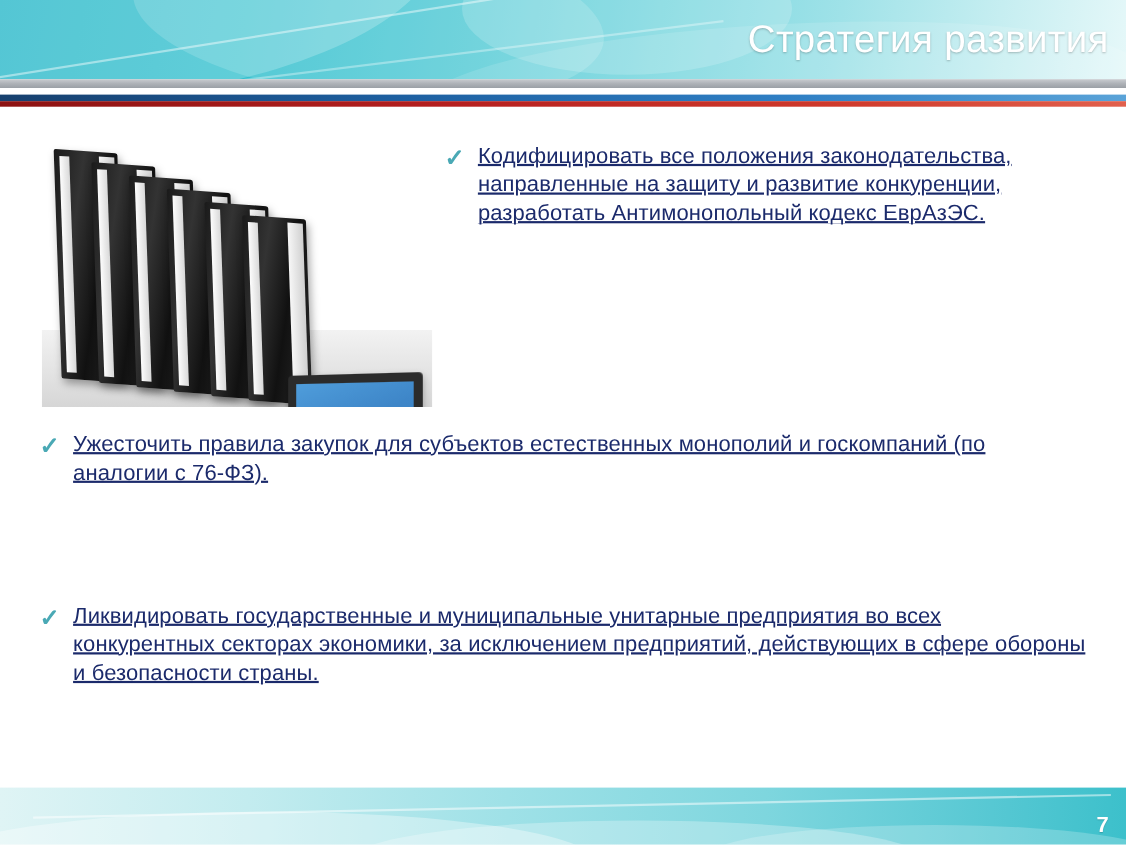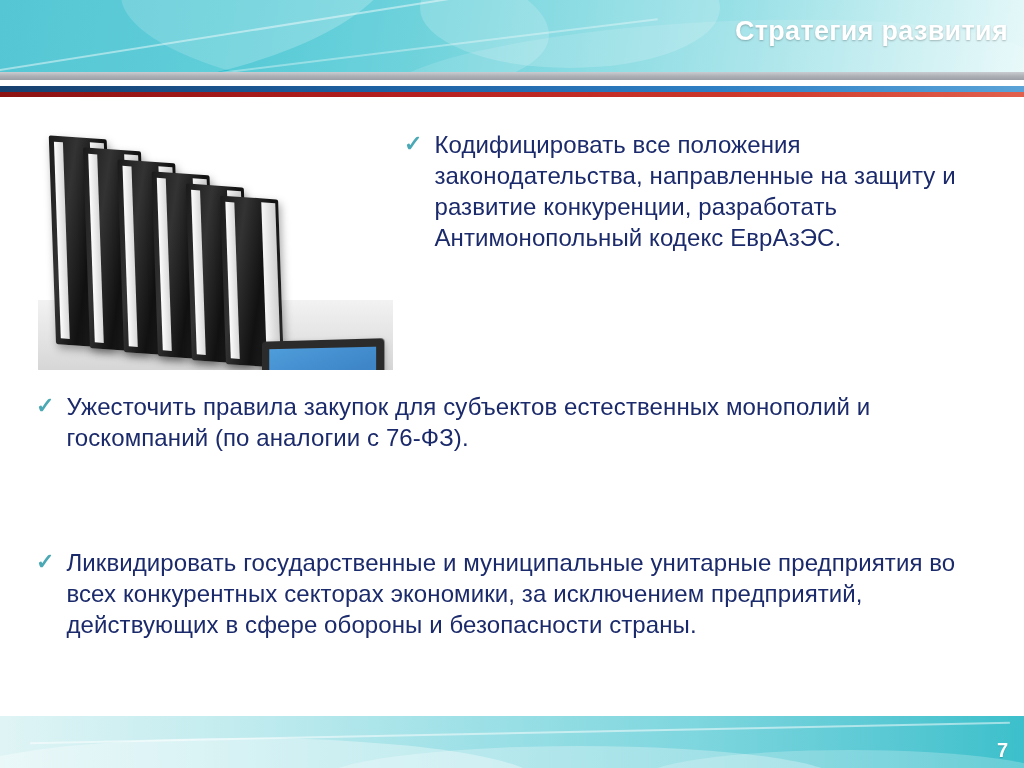--- a/index.html
+++ b/index.html
@@ -38,22 +38,22 @@
     left: -40px; top: 20px; transform: rotate(-9deg);
   }
   .header .diag2 {
     position: absolute; width: 620px; height: 2px;
     background: rgba(255,255,255,0.35);
     left: 40px; top: 56px; transform: rotate(-7deg);
   }
   .header-title {
     position: absolute; right: 16px; top: 16px;
     color: #ffffff;
-    font-size: 27px;
-    font-weight: bold;
+    font-size: 35px;
+    font-weight: normal;
     letter-spacing: .3px;
     text-shadow: 0 1px 2px rgba(0,0,0,.25);
     white-space: nowrap;
   }
 
   
   .rule-gray {
     position: absolute; top: 72px; left: 0;
     width: 1024px; height: 8px;
     background: linear-gradient(180deg, #c9ccd0 0%, #aeb2b7 50%, #9ba0a6 100%);
@@ -121,23 +121,24 @@
   .check {
     flex: 0 0 auto;
     color: #4aa9b5;
     font-size: 22px;
     line-height: 1.28;
     margin-right: 12px;
     font-weight: bold;
   }
   .btext {
     color: #1b2a6b;
-    font-size: 24px;
+    font-size: 20px;
     line-height: 1.29;
     letter-spacing: .1px;
+    text-decoration: underline;
   }
 
   .block-right {
     position: absolute;
     left: 404px; top: 130px; width: 600px;
   }
   .block-mid {
     position: absolute;
     left: 36px; top: 392px; width: 952px;
   }

